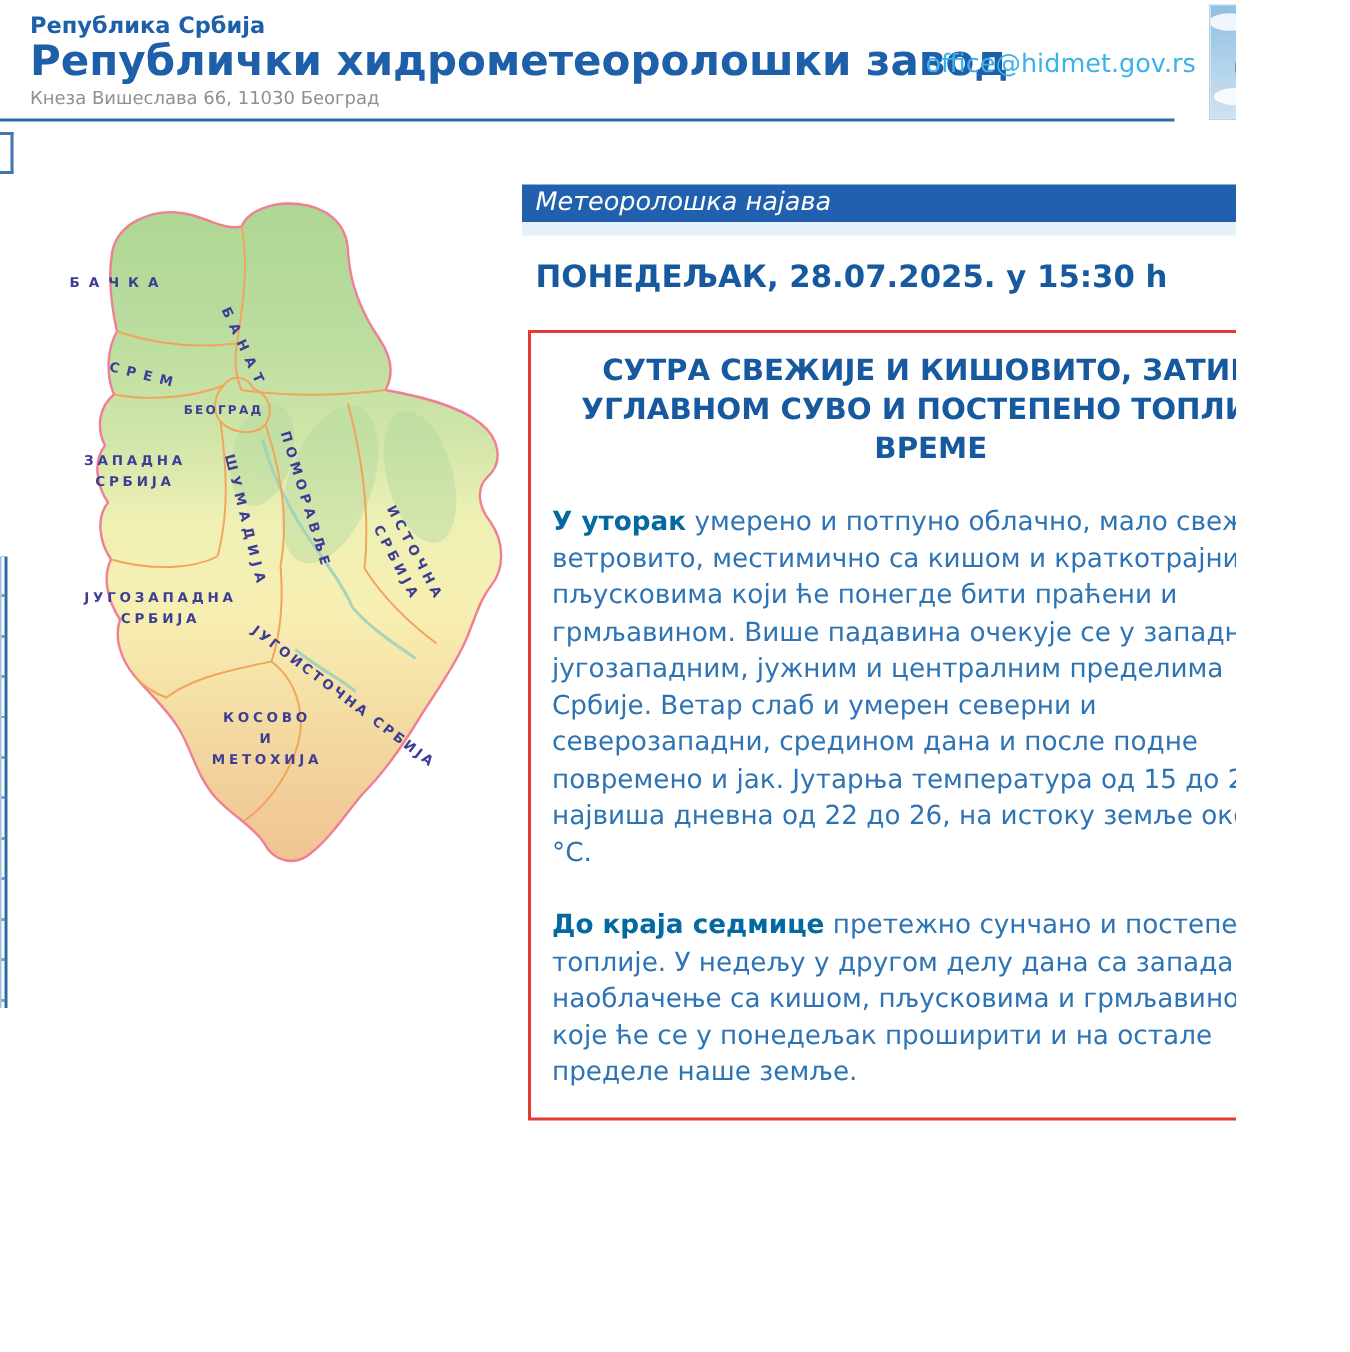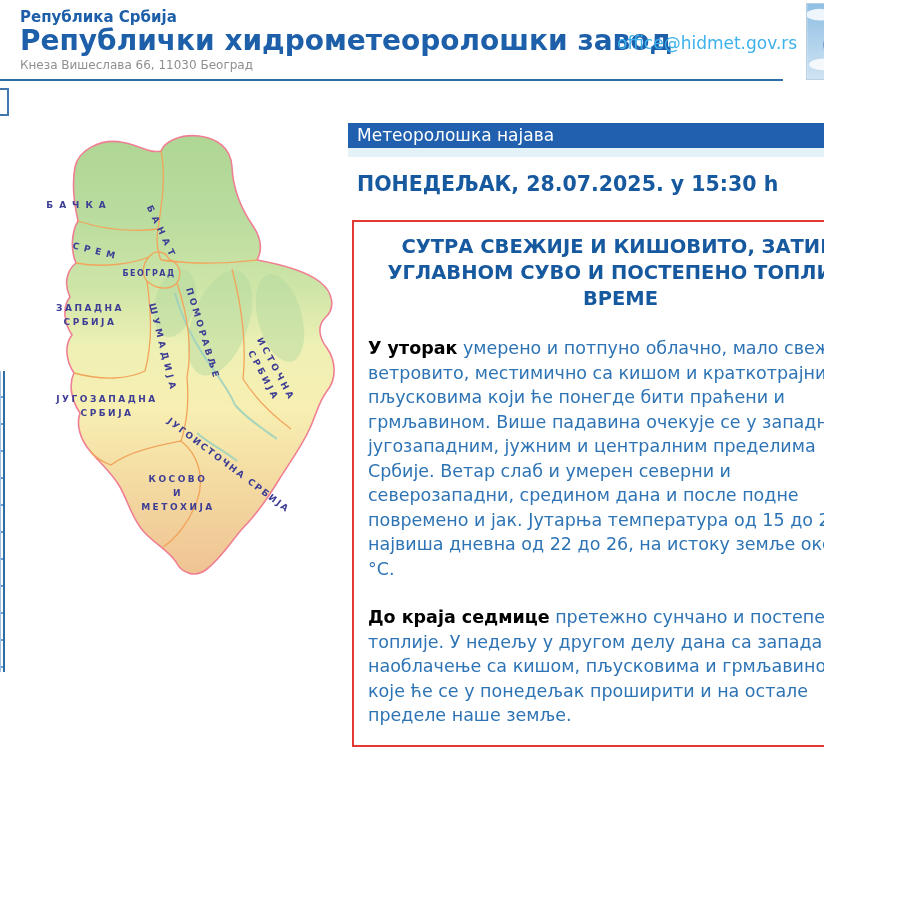--- a/index.html
+++ b/index.html
@@ -34,28 +34,28 @@
   .map-wrap{position:absolute;left:25px;top:133px;width:320px;height:450px;}
   .map-wrap svg{position:absolute;left:0;top:0;}
   .rl{position:absolute;font-size:9px;font-weight:bold;color:var(--map_label);
       letter-spacing:2.5px;white-space:pre-line;text-align:center;line-height:1.55;
       transform:translate(-50%,-50%);}
   .rl.small{font-size:8px;letter-spacing:1.5px;}
 
   
   .right-col{position:absolute;left:348px;top:123px;width:552px;}
   .banner{height:25px;line-height:25px;padding-left:9px;background:var(--banner_bg);
-          color:#fff;font-size:17px;}
+          color:#fff;font-size:17px;font-style:italic;}
   .strip{height:9px;background:var(--strip_bg);}
   .date{margin:15px 9px 18px;font-size:20.5px;font-weight:bold;color:var(--heading_blue);}
   .intro{margin:14px 0 0 9px;max-width:508px;font-size:18px;line-height:25.5px;color:var(--body_blue);}
   .warnbox{margin:24px 5px 0 4px;border:2px solid var(--box_border);padding:12px 14px 17px;background:#fff;}
   .warnbox h3{max-width:505px;font-size:19.5px;line-height:26px;font-weight:bold;color:var(--heading_blue);text-align:center;}
   .warnbox p{margin-top:24px;font-size:17.5px;line-height:24.5px;color:var(--body_blue);}
-  .lead{font-weight:bold;color:#000000;}
+  .lead{font-weight:bold;color:#0369a1;}
 </style>
 </head>
 <body>
 
 <div class="page">
 
   <div>
     <div class="country">Република Србија</div>
     <div class="site-title">Републички хидрометеоролошки завод</div>
     <div class="address">Кнеза Вишеслава 66, 11030 Београд</div>
@@ -148,21 +148,21 @@
         <path d="M 122,148 C 126,178 128,208 120,238"></path>
         <path d="M 152,150 C 162,180 168,212 162,244"></path>
         <path d="M 207,136 C 216,170 222,208 218,246"></path>
         <path d="M 49,240 C 78,248 104,246 120,238"></path>
         <path d="M 162,244 C 164,268 162,290 156,308"></path>
         <path d="M 65,318 C 72,326 80,330 86,332 C 104,318 136,312 156,308 C 174,322 180,346 172,368 C 164,390 150,406 138,414"></path>
         <path d="M 218,246 C 232,268 250,284 266,296"></path>
       </g>
     </svg>
 
-    <div class="rl" style="left:54px;top:57px;letter-spacing:6px;margin-top:16px;">БАЧКА</div>
+    <div class="rl" style="left:54px;top:57px;letter-spacing:6px;">БАЧКА</div>
     <div class="rl" style="left:136px;top:100px;transform:translate(-50%,-50%) rotate(65deg);letter-spacing:5px;">БАНАТ</div>
     <div class="rl" style="left:71px;top:119px;transform:translate(-50%,-50%) rotate(14deg);letter-spacing:5px;">СРЕМ</div>
     <div class="rl small" style="left:124px;top:141px;">БЕОГРАД</div>
     <div class="rl" style="left:65px;top:183px;">ЗАПАДНА
 СРБИЈА</div>
     <div class="rl" style="left:137px;top:215px;transform:translate(-50%,-50%) rotate(76deg);letter-spacing:4px;">ШУМАДИЈА</div>
     <div class="rl" style="left:177px;top:201px;transform:translate(-50%,-50%) rotate(73deg);letter-spacing:3px;">ПОМОРАВЉЕ</div>
     <div class="rl" style="left:244px;top:240px;transform:translate(-50%,-50%) rotate(62deg);letter-spacing:3px;">ИСТОЧНА СРБИЈА</div>
     <div class="rl" style="left:82px;top:274px;">ЈУГОЗАПАДНА
 СРБИЈА</div>

